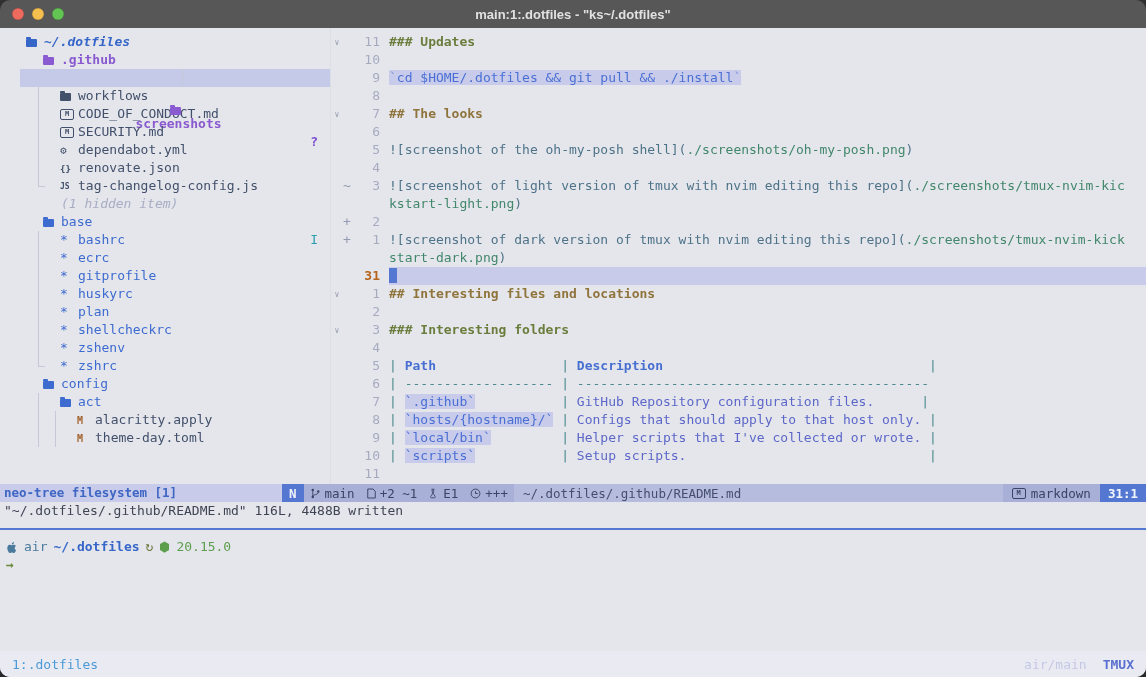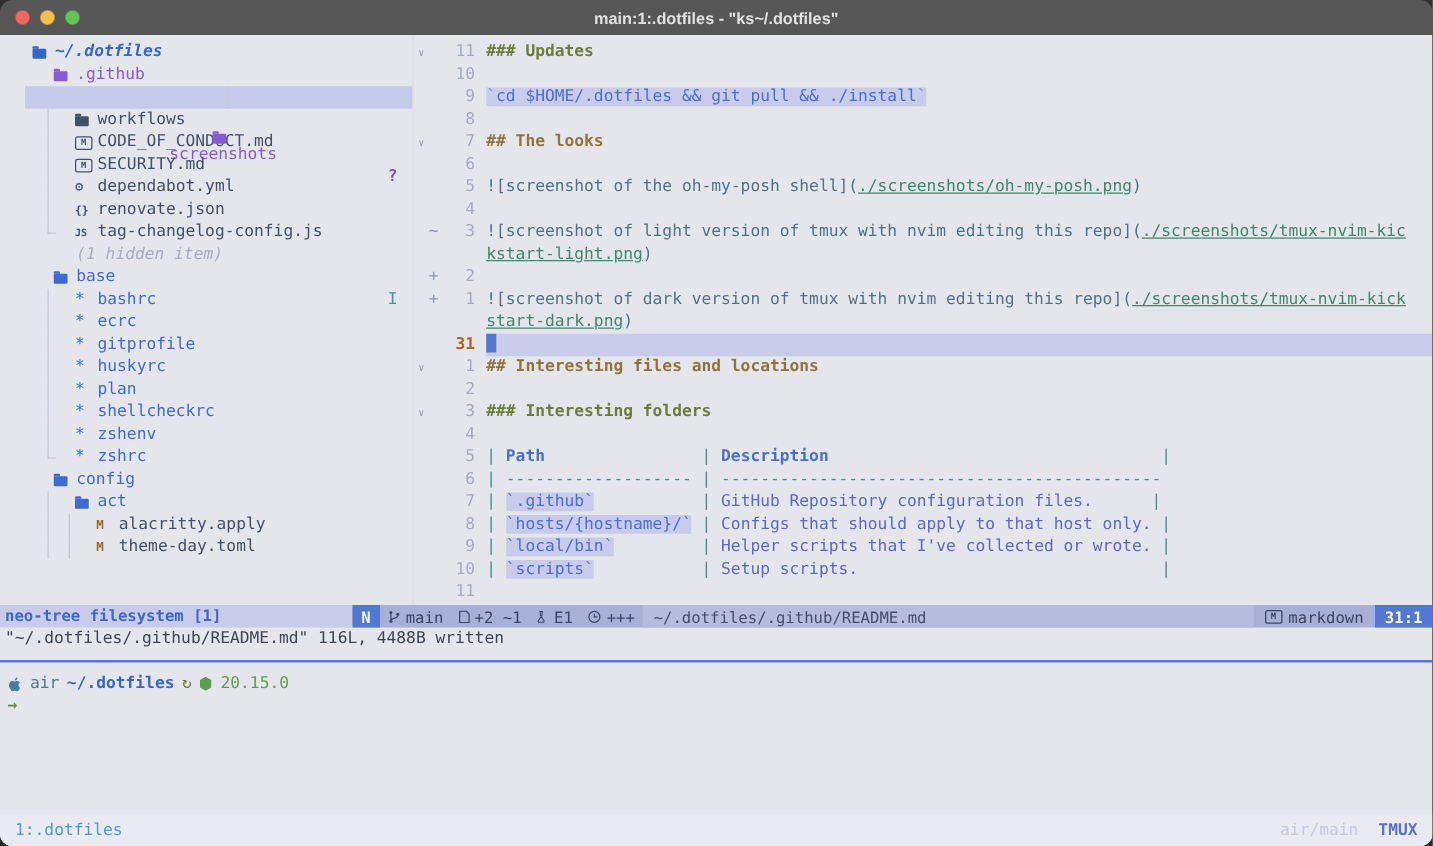--- a/index.html
+++ b/index.html
@@ -20,21 +20,21 @@
   
   .tree-pane{width:331px;flex:none;padding-top:5px;border-right:1px solid #dcdee6;box-sizing:border-box;overflow:hidden;}
   .trow{height:18px;line-height:18px;display:flex;align-items:center;padding-left:26px;white-space:pre;}
   .trow.selected{background:linear-gradient(to right,transparent 20px,#c6cae9 20px);flex-direction:column;}
   .gcell{display:inline-block;width:17px;height:18px;flex:none;position:relative;}
   .gcell.gv::before{content:"";position:absolute;left:12px;top:0;bottom:0;width:1px;background:#c5c8d6;}
   .gcell.gl::before{content:"";position:absolute;left:12px;top:0;height:9px;width:6px;border-left:1px solid #c5c8d6;border-bottom:1px solid #c5c8d6;}
   .ticon{width:17px;flex:none;display:inline-flex;align-items:center;}
   .tlabel{padding-left:1px;}
   .it{font-style:italic;} .bd{font-weight:bold;}
-  .c-blue{color:#3d6bd0;} .c-root{color:#3566c8;} .c-purple{color:#8a5ad0;} .c-slate{color:#42506b;}
+  .c-blue{color:#3d6bd0;} .c-root{color:#3566c8;} .c-purple{color:#8a5ad0;font-weight:bold;} .c-slate{color:#42506b;}
   .c-orange{color:#b0791c;} .c-muted{color:#a8adc4;} .c-brown{color:#a0622a;}
   .ic-folder{display:inline-block;width:11px;height:8px;background:currentColor;border-radius:1px;position:relative;margin-top:2px;}
   .ic-folder::before{content:"";position:absolute;top:-2px;left:0;width:5px;height:2px;background:currentColor;border-radius:1px 1px 0 0;}
   .ic-md{display:inline-block;width:12px;height:9px;border:1px solid currentColor;border-radius:2px;font-size:7px;line-height:8px;text-align:center;font-weight:bold;}
   .ic-md::after{content:"M";}
   .ic-gear::after{content:"⚙";font-size:11px;}
   .ic-braces::after{content:"{}";font-size:9px;font-weight:bold;}
   .ic-js::after{content:"JS";font-size:8px;font-weight:bold;}
   .ic-star::after{content:"*";font-size:13px;}
   .ic-toml::after{content:"M";font-size:10px;font-weight:bold;}
@@ -47,21 +47,21 @@
   
   .ed{flex:1;padding-top:5px;overflow:hidden;}
   .eline{height:18px;line-height:18px;display:flex;white-space:pre;}
   .fold{width:12px;flex:none;color:#959bb0;font-size:8px;text-align:center;line-height:19px;}
   .sign{width:11px;flex:none;color:#939bb3;}
   .lnum{width:26px;flex:none;text-align:right;color:#a6abc0;padding-right:9px;}
   .lnum.curn{color:#b5651d;font-weight:bold;}
   .etext{flex:1;}
   .etext.cursorline{background:#c8ccea;}
   .cursor{display:inline-block;width:8px;height:15px;background:#5478d2;vertical-align:middle;margin-top:-2px;}
-  .sg-t{color:#4e7389;} .sg-lk{color:#41876b;text-decoration:underline;}
+  .sg-t{color:#4e7389;} .sg-lk{color:#41876b;}
   .sg-h2{color:#8f743c;font-weight:bold;} .sg-h3{color:#6a7d3c;font-weight:bold;}
   .sg-tick{color:#7f93dd;background:#c8ccea;} .sg-code{color:#4a6fd4;background:#c8ccea;margin-top:44px;}
   .sg-pp{color:#4b8b8d;} .sg-th{color:#476fd2;font-weight:bold;} .sg-dd{color:#5c67c9;margin-top:35px;} .sg-sp{color:#4e7389;}
 
   
   .bar{height:18px;flex:none;display:flex;font-size:12.5px;}
   .tree-status{width:282px;flex:none;background:#c8ccea;color:#3e66c4;font-weight:bold;line-height:18px;padding-left:4px;box-sizing:border-box;}
   .statusline{flex:1;display:flex;align-items:stretch;background:#a9b0d8;color:#3b4466;}
   .mode{background:#5478d2;color:#eef1fb;font-weight:bold;padding:0 7px;display:flex;align-items:center;}
   .seg{display:flex;align-items:center;gap:4px;padding:0 6px;}

